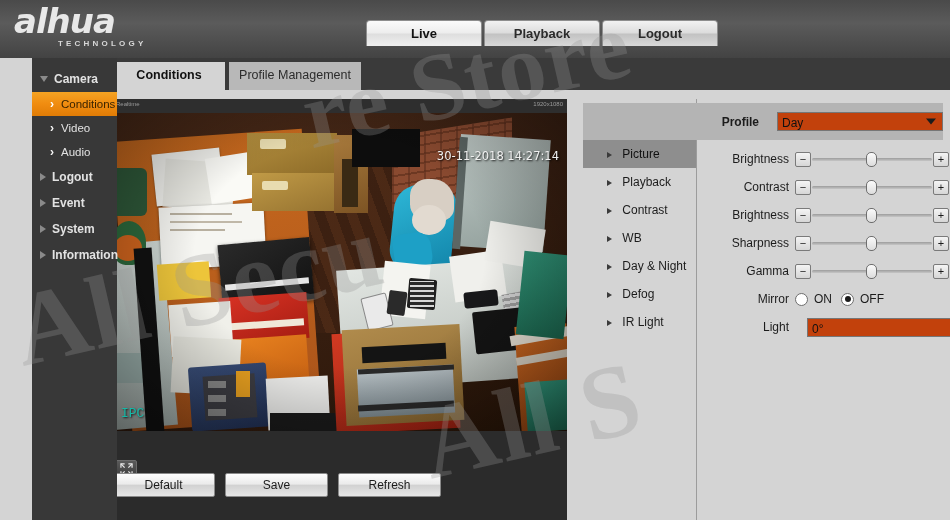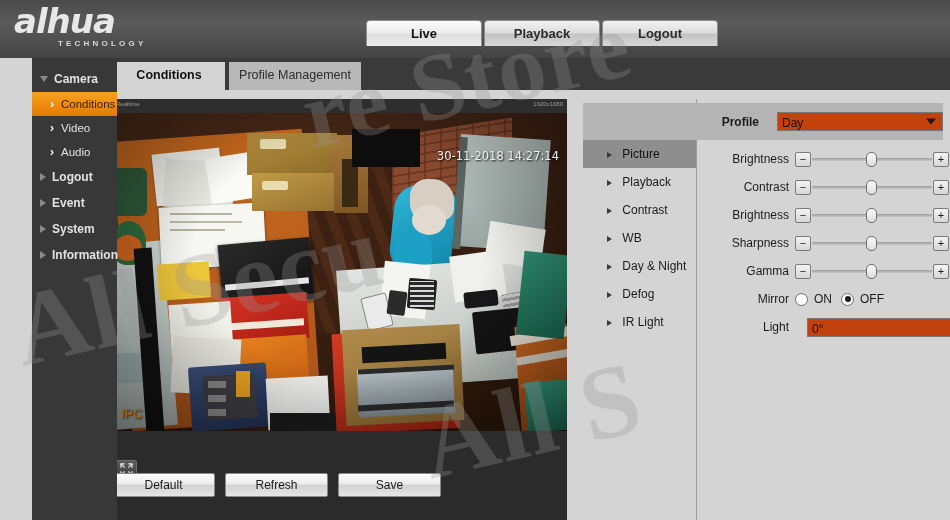--- a/index.html
+++ b/index.html
@@ -180,23 +180,24 @@
   }
   .vtimestamp {
     position: absolute; right: 8px; top: 36px;
     font-family: "DejaVu Sans", sans-serif;
     font-size: 11.5px; color: #f0f0f0;
     text-shadow: 1px 1px 2px rgba(0,0,0,0.85);
     z-index: 6;
   }
   .vipc {
     position: absolute; left: 9px; bottom: 10px;
-    font-size: 13px; color: #a16207;
+    font-size: 13px; color: #14b8a6;
     text-shadow: 1px 1px 2px rgba(0,0,0,0.8);
     z-index: 6;
+    font-family: Liberation Mono, monospace;
   }
   
   .sc { position: absolute; }
   .toolbar-video {
     position: absolute; left: 0; bottom: 0;
     width: 455px; height: 23px;
     background: #303030;
   }
   .fs-btn {
     position: absolute; left: 10px; top: 370px;
@@ -533,22 +534,22 @@
           <path d="M1 1 L5 5"></path>
             <path d="M13 1 L9 5"></path>
           <path d="M13 13 L9 9"></path>
             <path d="M1 13 L5 9"></path>
         </g>
       </svg>
     </div>
 
     <div class="btnrow">
       <div class="btn">Default</div>
+      <div class="btn">Save</div>
       <div class="btn">Refresh</div>
-      <div class="btn">Save</div>
     </div>
 
     <div class="midmenu">
       <div class="mid-item active">
         <span class="mcar"></span>
         <span>Picture</span>
       </div>
       <div class="mid-item">
         <span class="mcar"></span>
         <span>Playback</span>

